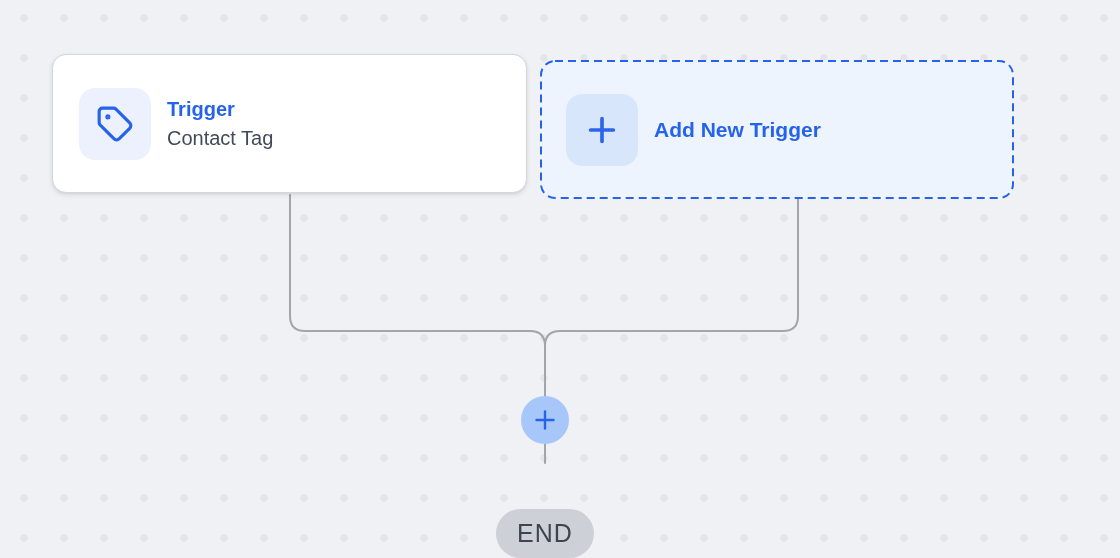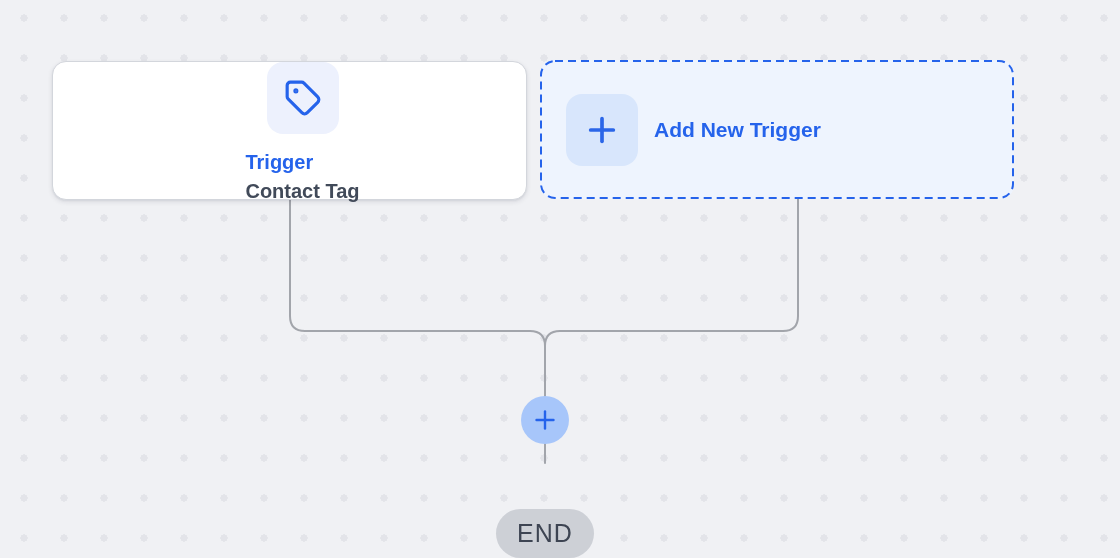--- a/index.html
+++ b/index.html
@@ -19,47 +19,46 @@
   .connector-svg path, .connector-svg line {
     stroke: var(--connector, #a2a5ab); stroke-width: 2; fill: none; stroke-linecap: round;
   }
 
   .node-card {
     position: absolute; box-sizing: border-box;
     display: flex; align-items: center; gap: 16px;
     padding-left: 26px; cursor: pointer;
   }
   .trigger-card {
-    left: 52px; top: 61px; width: 475px; height: 139px;
+    left: 52px; top: 54px; width: 475px; height: 139px;
     background: var(--card-bg, #ffffff);
     border: 1px solid var(--card-border, #d3d6dc);
     border-radius: 14px;
     box-shadow: 0 2px 5px rgba(25, 32, 56, 0.10), 0 1px 2px rgba(25, 32, 56, 0.06);
-    flex-direction: column;
   }
   .add-card {
     left: 540px; top: 60px; width: 474px; height: 139px;
     background: var(--add-card-bg, #eef4fe);
     border-radius: 14px;
   }
   .dash-border { position: absolute; left: 0; top: 0; width: 100%; height: 100%; pointer-events: none; }
   .dash-border rect {
     fill: none; stroke: var(--accent, #2563eb); stroke-width: 2; stroke-dasharray: 8 5;
   }
 
   .icon-tile {
     width: 72px; height: 72px; border-radius: 16px; flex: 0 0 auto;
     display: flex; align-items: center; justify-content: center;
   }
   .trigger-card .icon-tile { background: var(--icon-tile-bg, #edf1fd); }
   .add-card .icon-tile { background: var(--plus-tile-bg, #d8e6fc); }
 
   .node-text { display: flex; flex-direction: column; gap: 5px; }
   .node-title { font-size: 20px; font-weight: bold; color: var(--accent, #2158e8); line-height: 1.2; }
-  .node-subtitle { font-size: 20px; font-weight: 700; color: var(--subtitle-text, #414a59); line-height: 1.2; text-align: center; }
+  .node-subtitle { font-size: 20px; font-weight: 400; color: var(--subtitle-text, #414a59); line-height: 1.2; text-align: center; }
   .add-label { font-size: 21px; font-weight: bold; color: var(--accent, #2158e8); }
 
   .merge-plus {
     position: absolute; left: 521px; top: 396px; width: 48px; height: 48px;
     border-radius: 50%; background: var(--merge-plus-bg, #a7c6fa);
     display: flex; align-items: center; justify-content: center; cursor: pointer;
     border: none; padding: 0;
   }
   .end-pill {
     position: absolute; left: 496px; top: 461px; width: 98px; height: 49px;

